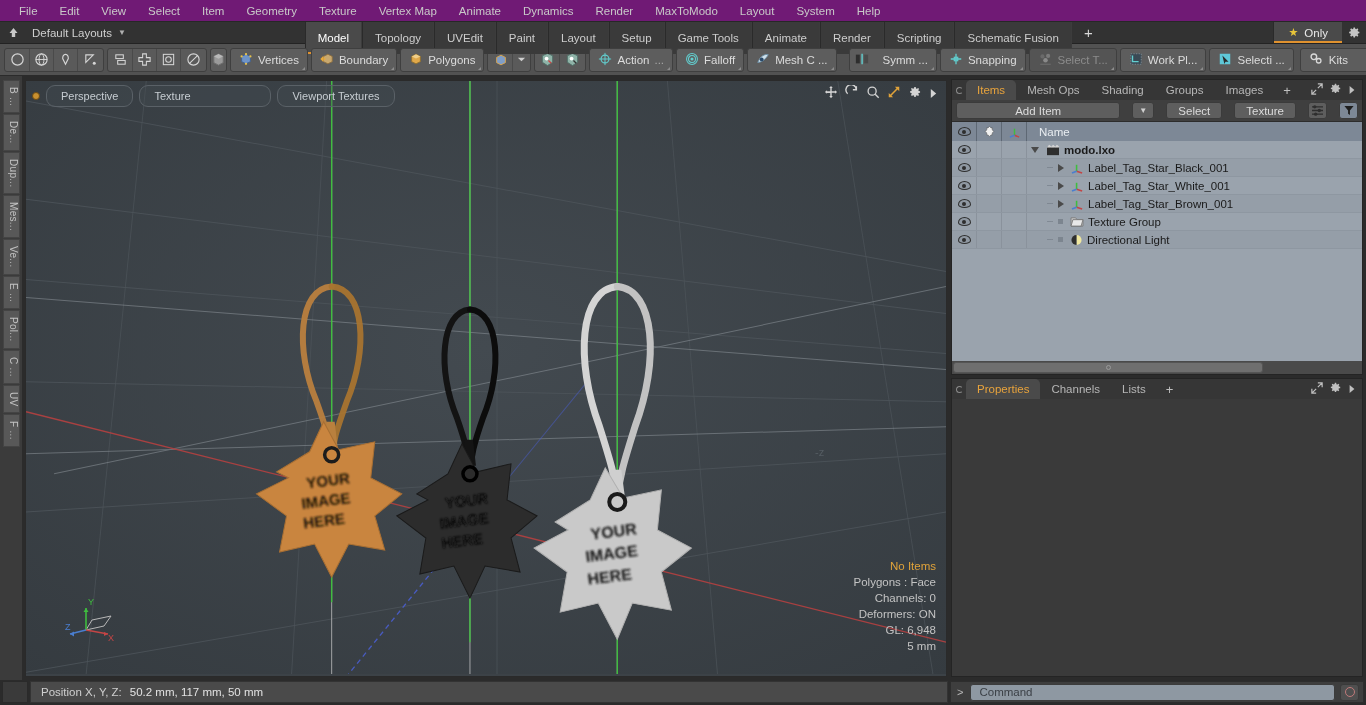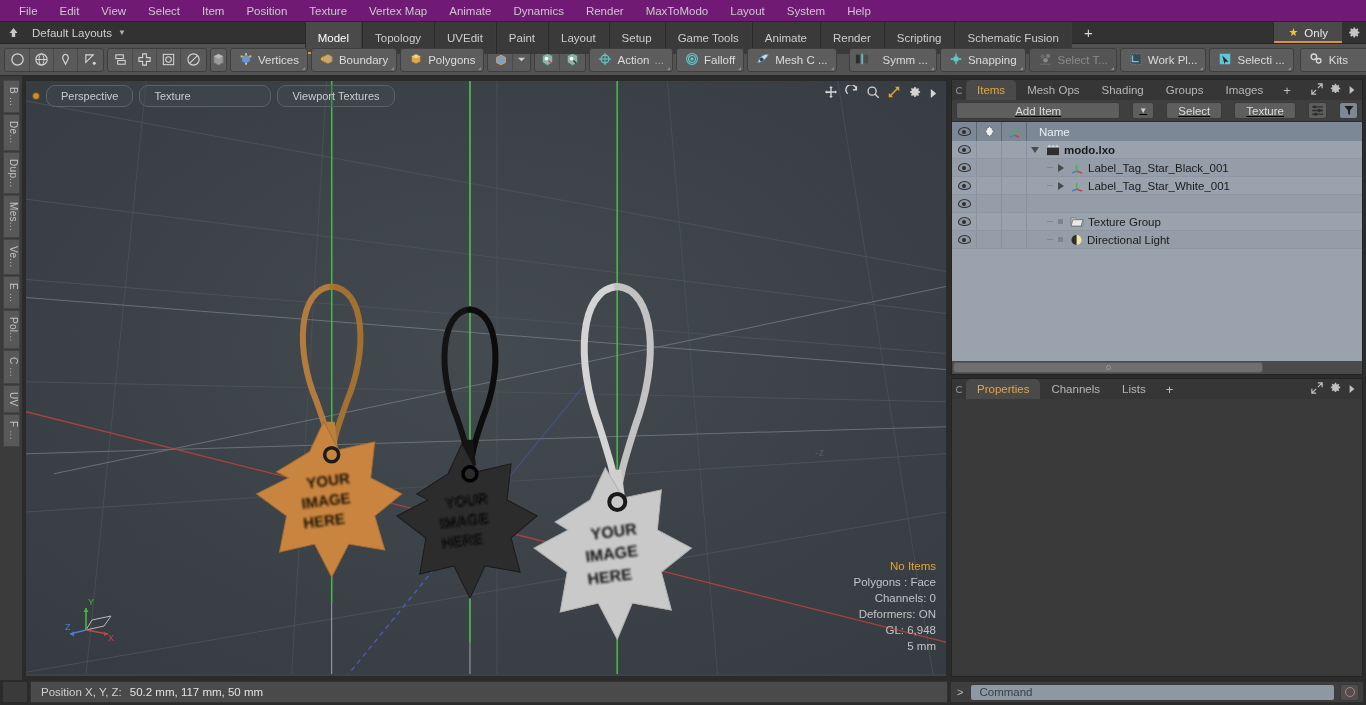--- a/index.html
+++ b/index.html
@@ -137,21 +137,21 @@
   .ptab {
     font-size: 11.5px; color: #b6b6b6; padding: 0 11px; display: flex; align-items: center;
     border-radius: 5px 5px 0 0; white-space: nowrap;
   }
   .ptab.active { background: #4a4a4a; color: #e8a33c; }
   .ptab-plus { color: #c0c0c0; font-size: 13px; padding: 0 9px; display:flex; align-items:center; }
   .ptabs-right { margin-left: auto; display:flex; align-items:center; gap:6px; padding-right:6px; color:#c0c0c0; }
 
   .prow {
     height: 22px; display: flex; align-items: center; gap: 12px; padding: 0 4px;
-    background: #3f3f3f; border-bottom: 1px solid #2c2c2c; text-decoration: underline;
+    background: #3f3f3f; border-bottom: 1px solid #2c2c2c;
   }
   .additem {
     flex: 1; height: 17px; background: #5e5e5e; border: 1px solid #3b3b3b; border-radius: 3px;
     color: #dcdcdc; font-size: 11.5px; display: flex; align-items: center; justify-content: center;
     position: relative;
   }
   .additem-caret {
     width: 22px; height: 17px; background: #5e5e5e; border: 1px solid #3b3b3b; border-radius: 3px;
     display:flex; align-items:center; justify-content:center; color:#d0d0d0; font-size:8px;
   }
@@ -221,21 +221,21 @@
 <body>
 
 <div class="app">
 
   <div class="menubar" id="menubar">
       <div class="mi">File</div>
       <div class="mi">Edit</div>
       <div class="mi">View</div>
       <div class="mi">Select</div>
       <div class="mi">Item</div>
-      <div class="mi">Position</div>
+      <div class="mi">Geometry</div>
       <div class="mi">Texture</div>
       <div class="mi">Vertex Map</div>
       <div class="mi">Animate</div>
       <div class="mi">Dynamics</div>
       <div class="mi">Render</div>
       <div class="mi">MaxToModo</div>
       <div class="mi">Layout</div>
       <div class="mi">System</div>
       <div class="mi">Help</div>
     </div>
@@ -824,20 +824,33 @@
               </div>
             </div>
             <div class="lrow">
               <div class="lr-eye">
                 <span class="eye">
                   <b></b>
                 </span>
               </div>
               <div class="lr-c2"></div>
               <div class="lr-c3"></div>
+              <div class="lr-name">
+                <span class="indent" style="width:12px"></span>
+                <span style="color:#6e7780;font-size:10px;letter-spacing:1px">┄</span>
+                <span class="tri" style="margin-right:3px"></span>
+                <span style="display:flex;align-items:center">
+                  <svg width="13" height="12" viewBox="0 0 14 13">
+                    <path d="M6 10V3" stroke="#3fbd3f" stroke-width="1.7"></path>
+                    <path d="M6 10L12 12" stroke="#c44545" stroke-width="1.7"></path>
+                    <path d="M6 10L1 12" stroke="#4a7ecf" stroke-width="1.7"></path>
+                  </svg>
+                </span>
+                <span>Label_Tag_Star_Brown_001</span>
+              </div>
             </div>
             <div class="lrow">
               <div class="lr-eye">
                 <span class="eye">
                   <b></b>
                 </span>
               </div>
               <div class="lr-c2"></div>
               <div class="lr-c3"></div>
               <div class="lr-name">

